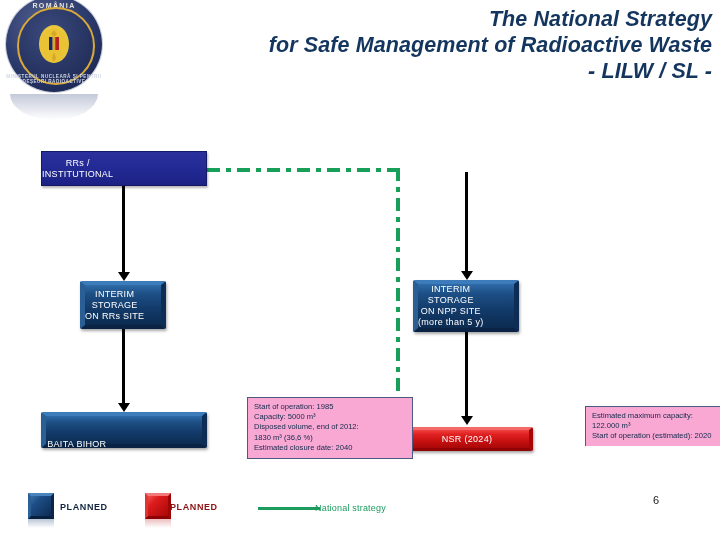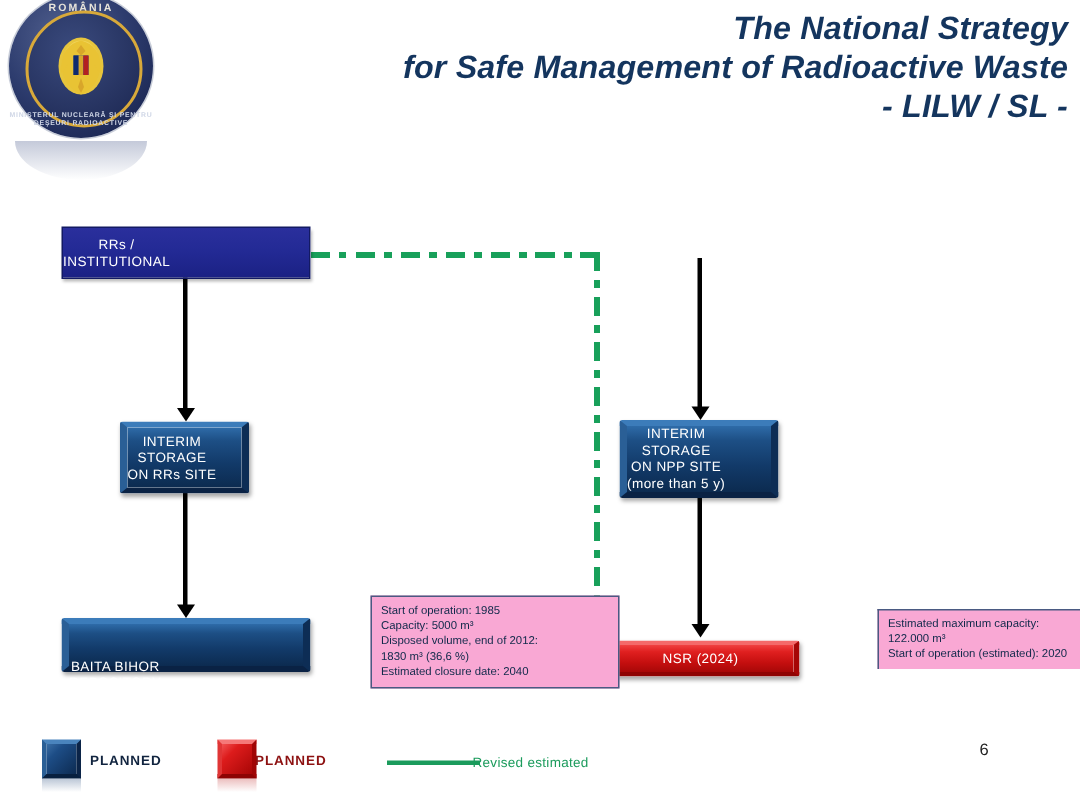--- a/index.html
+++ b/index.html
@@ -178,17 +178,17 @@
 
   <div class="legend-sq blue" style="left:28px;top:493px;"></div>
   <div class="legend-reflect" style="left:28px;top:519px;background:linear-gradient(to bottom,rgba(41,77,126,.32),rgba(41,77,126,0));"></div>
   <div class="legend-label" style="left:60px;top:502px;color:#11243f;">PLANNED</div>
 
   <div class="legend-sq red" style="left:145px;top:493px;"></div>
   <div class="legend-reflect" style="left:145px;top:519px;background:linear-gradient(to bottom,rgba(190,40,40,.30),rgba(190,40,40,0));"></div>
   <div class="legend-label" style="left:170px;top:502px;color:#8d1111;">PLANNED</div>
 
   <div class="legend-line" style="left:258px;top:507px;width:62px;"></div>
-  <div class="legend-label" style="left:315px;top:503px;color:#1b9b5c;font-weight:normal;font-size:9px;letter-spacing:.2px;">Revised estimated</div>
+  <div class="legend-label" style="left:315px;top:503px;color:#1b9b5c;font-weight:normal;font-size:9px;letter-spacing:.2px;">National strategy</div>
 
   <div class="pagenum" style="left:653px;top:494px;">6</div>
 
 </div>
 
 </body></html>

